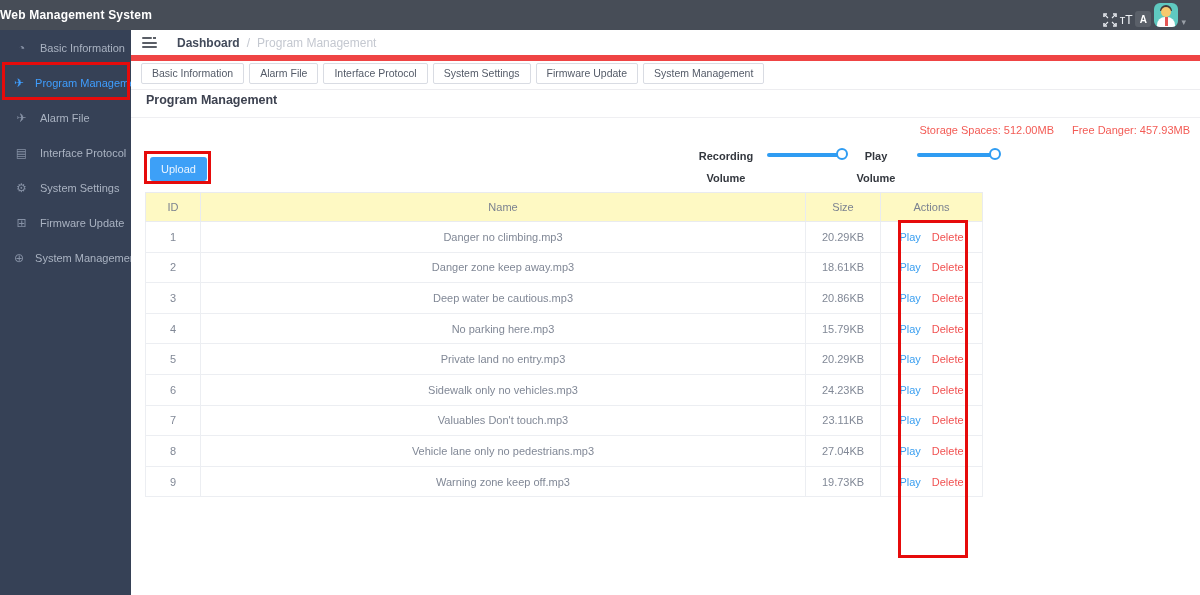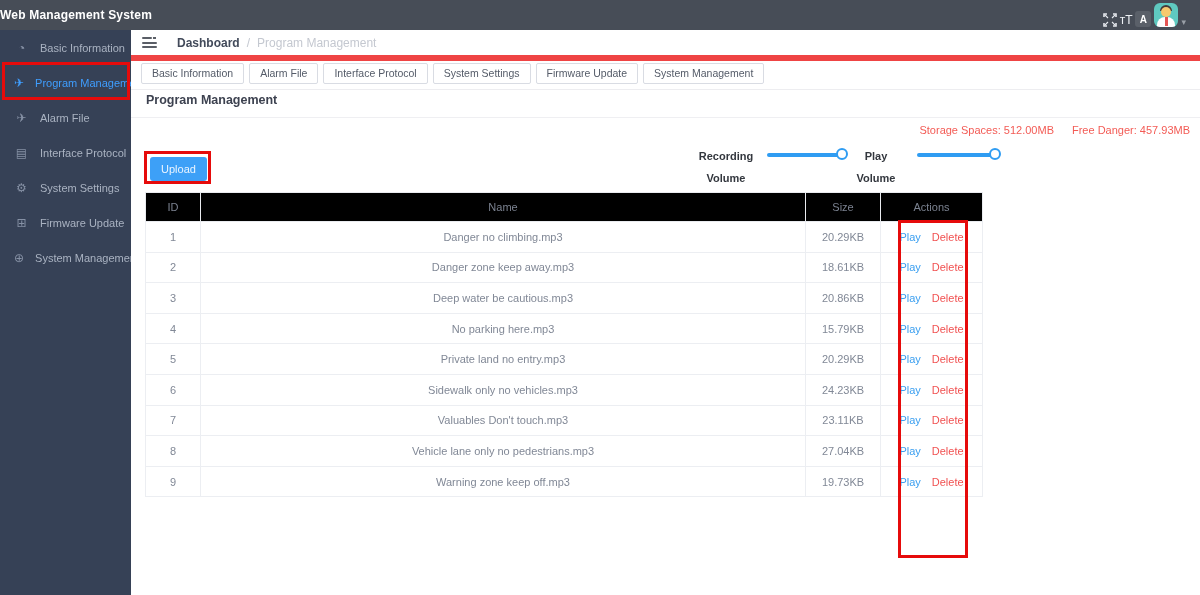--- a/index.html
+++ b/index.html
@@ -67,21 +67,21 @@
   .sl-label { position:absolute; left:0; width:62px; text-align:center; font-size:11px; font-weight:bold; color:#33373e; }
   .sl-label.l1 { top:7px; }
   .sl-label.l2 { top:29px; }
   .sl-track { position:absolute; left:72px; top:10px; width:80px; height:4px; background:#2f9cf2; border-radius:2px; cursor:pointer; }
   .sl-handle { position:absolute; right:-4px; top:-5px; width:12px; height:12px; background:#fff;
     border:2px solid #2f9cf2; border-radius:50%; cursor:grab; }
   .slider-group.rec .sl-handle { right:-1px; }
 
   
   .file-table { position:absolute; left:14px; top:162px; width:837px; border-collapse:collapse; table-layout:fixed; }
-  .file-table th { height:29px; font-size:11px; color:#7b8290; font-weight:normal; border:1px solid #e9ebef; background:#000000; }
+  .file-table th { height:29px; font-size:11px; color:#7b8290; font-weight:normal; border:1px solid #e9ebef; background:#fef9c3; }
   .file-table td { height:30.6px; font-size:11px; color:#818896; text-align:center; border:1px solid #eceef2; }
   .file-table .act-play { color:#3b9ff0; margin-right:11px; cursor:pointer; }
   .file-table .act-del { color:#f15151; cursor:pointer; }
 
   
   .anno { position:absolute; border:3px solid #e60b0b; pointer-events:none; }
   .anno-sidebar { left:2px; top:62px; width:128px; height:38px; }
   .anno-upload { left:144px; top:151px; width:67px; height:33px; }
   .anno-actions { left:898px; top:220px; width:70px; height:338px; }
 </style>

